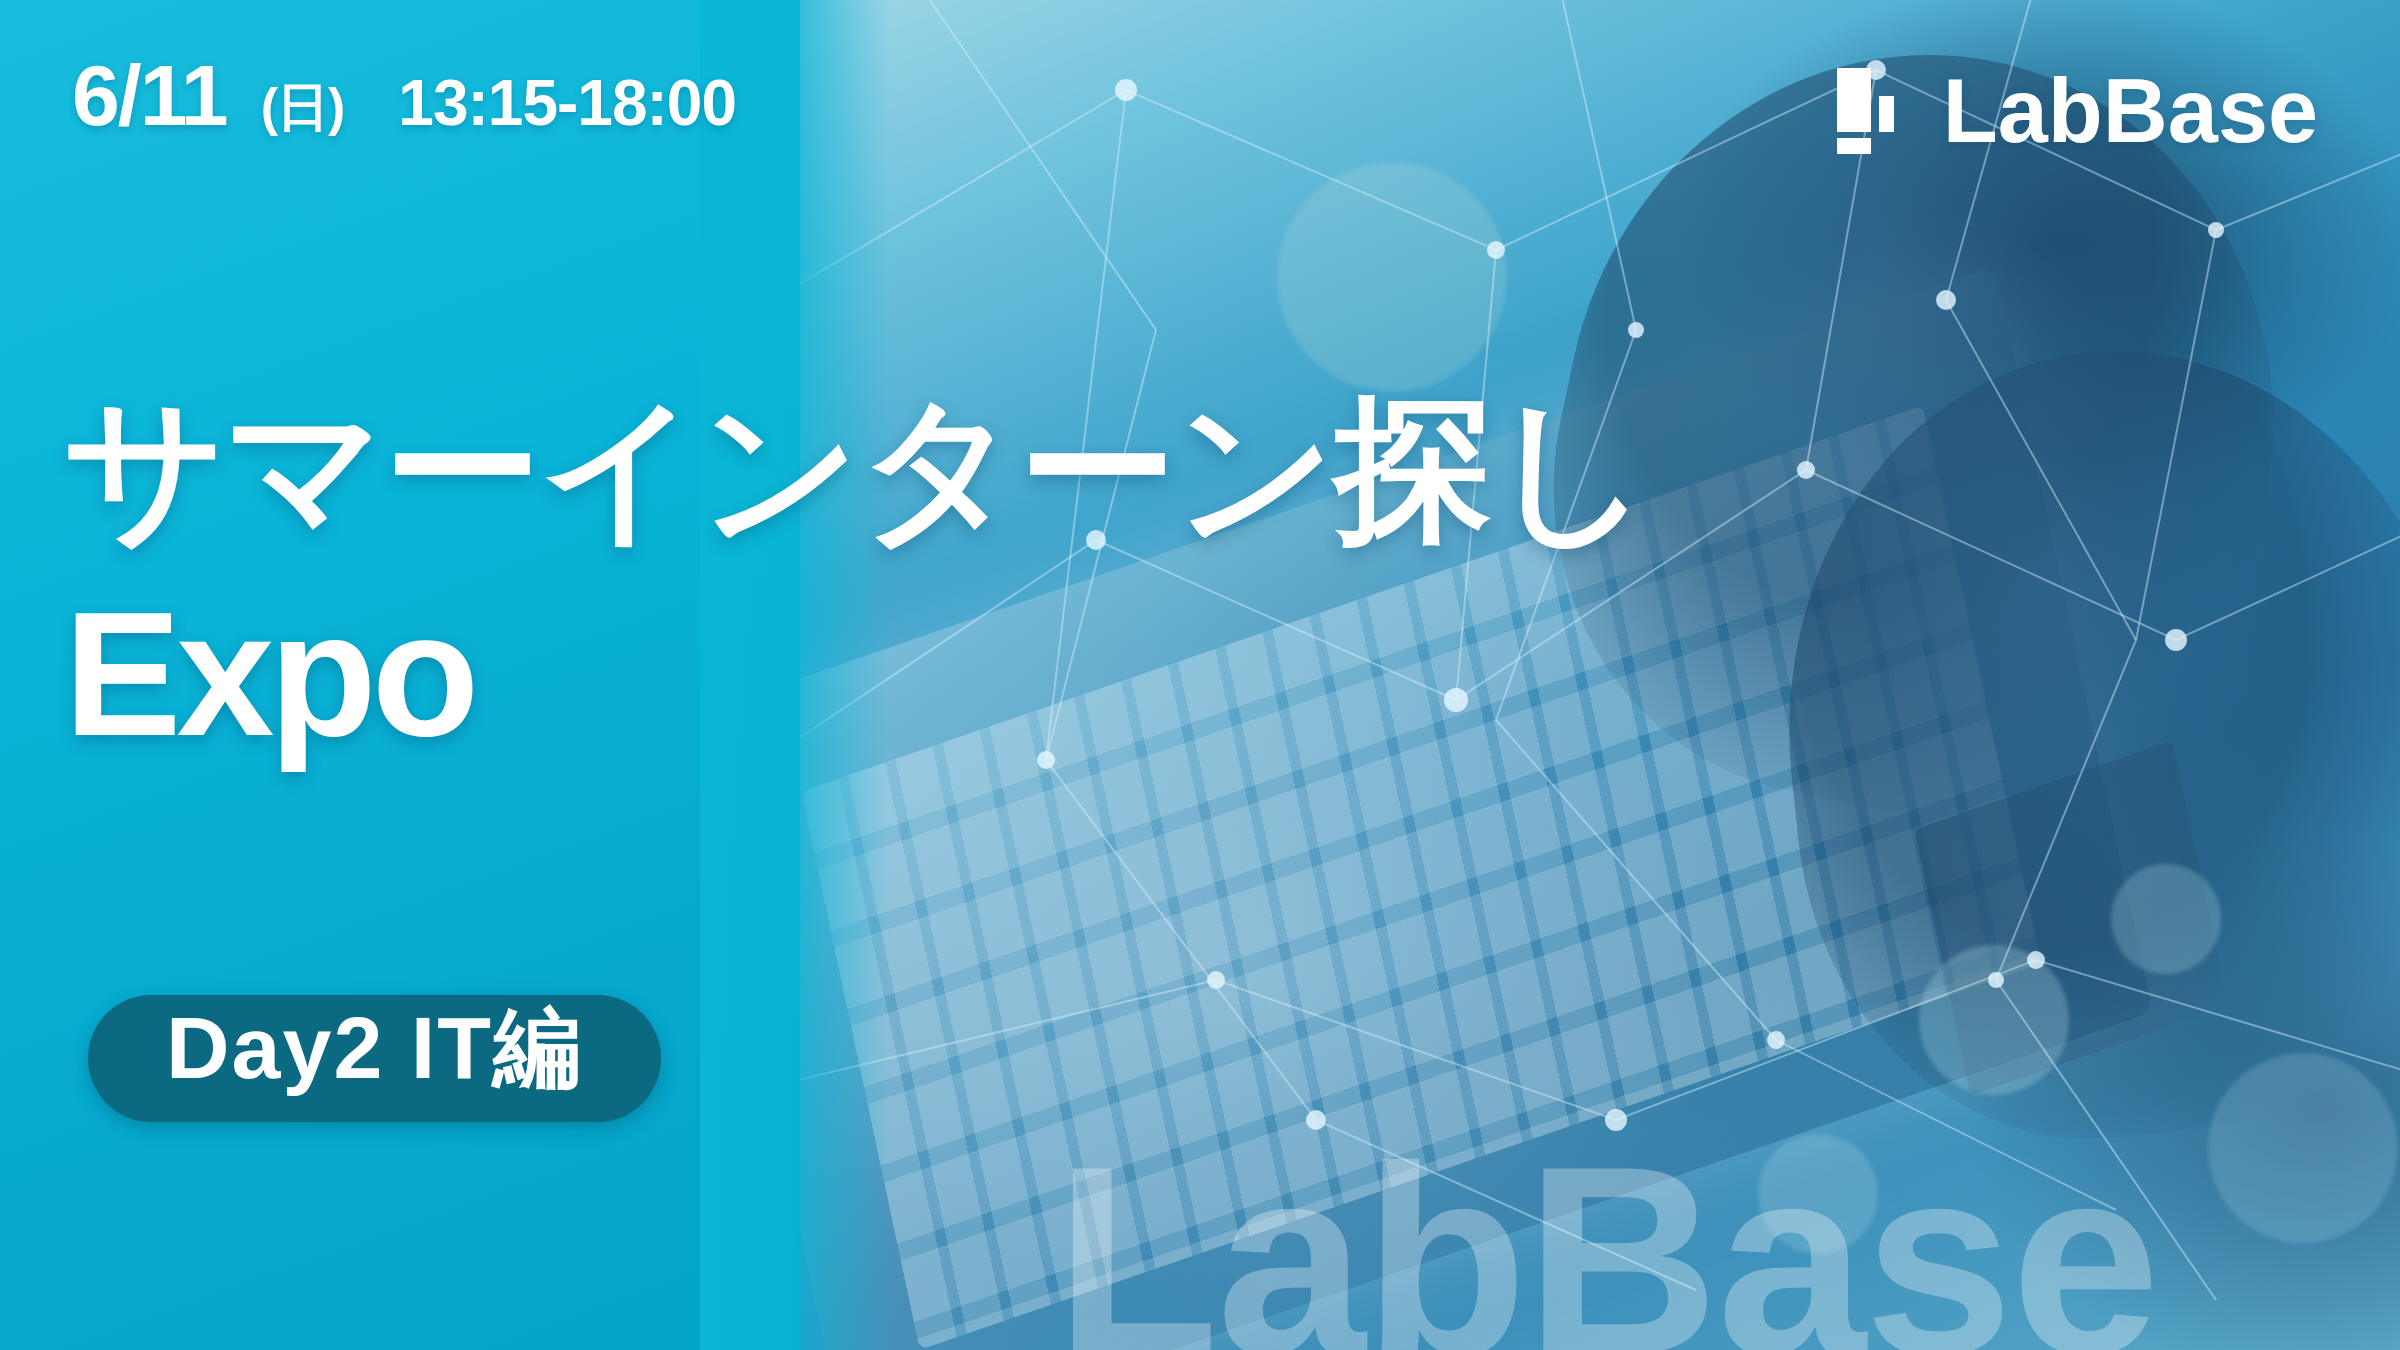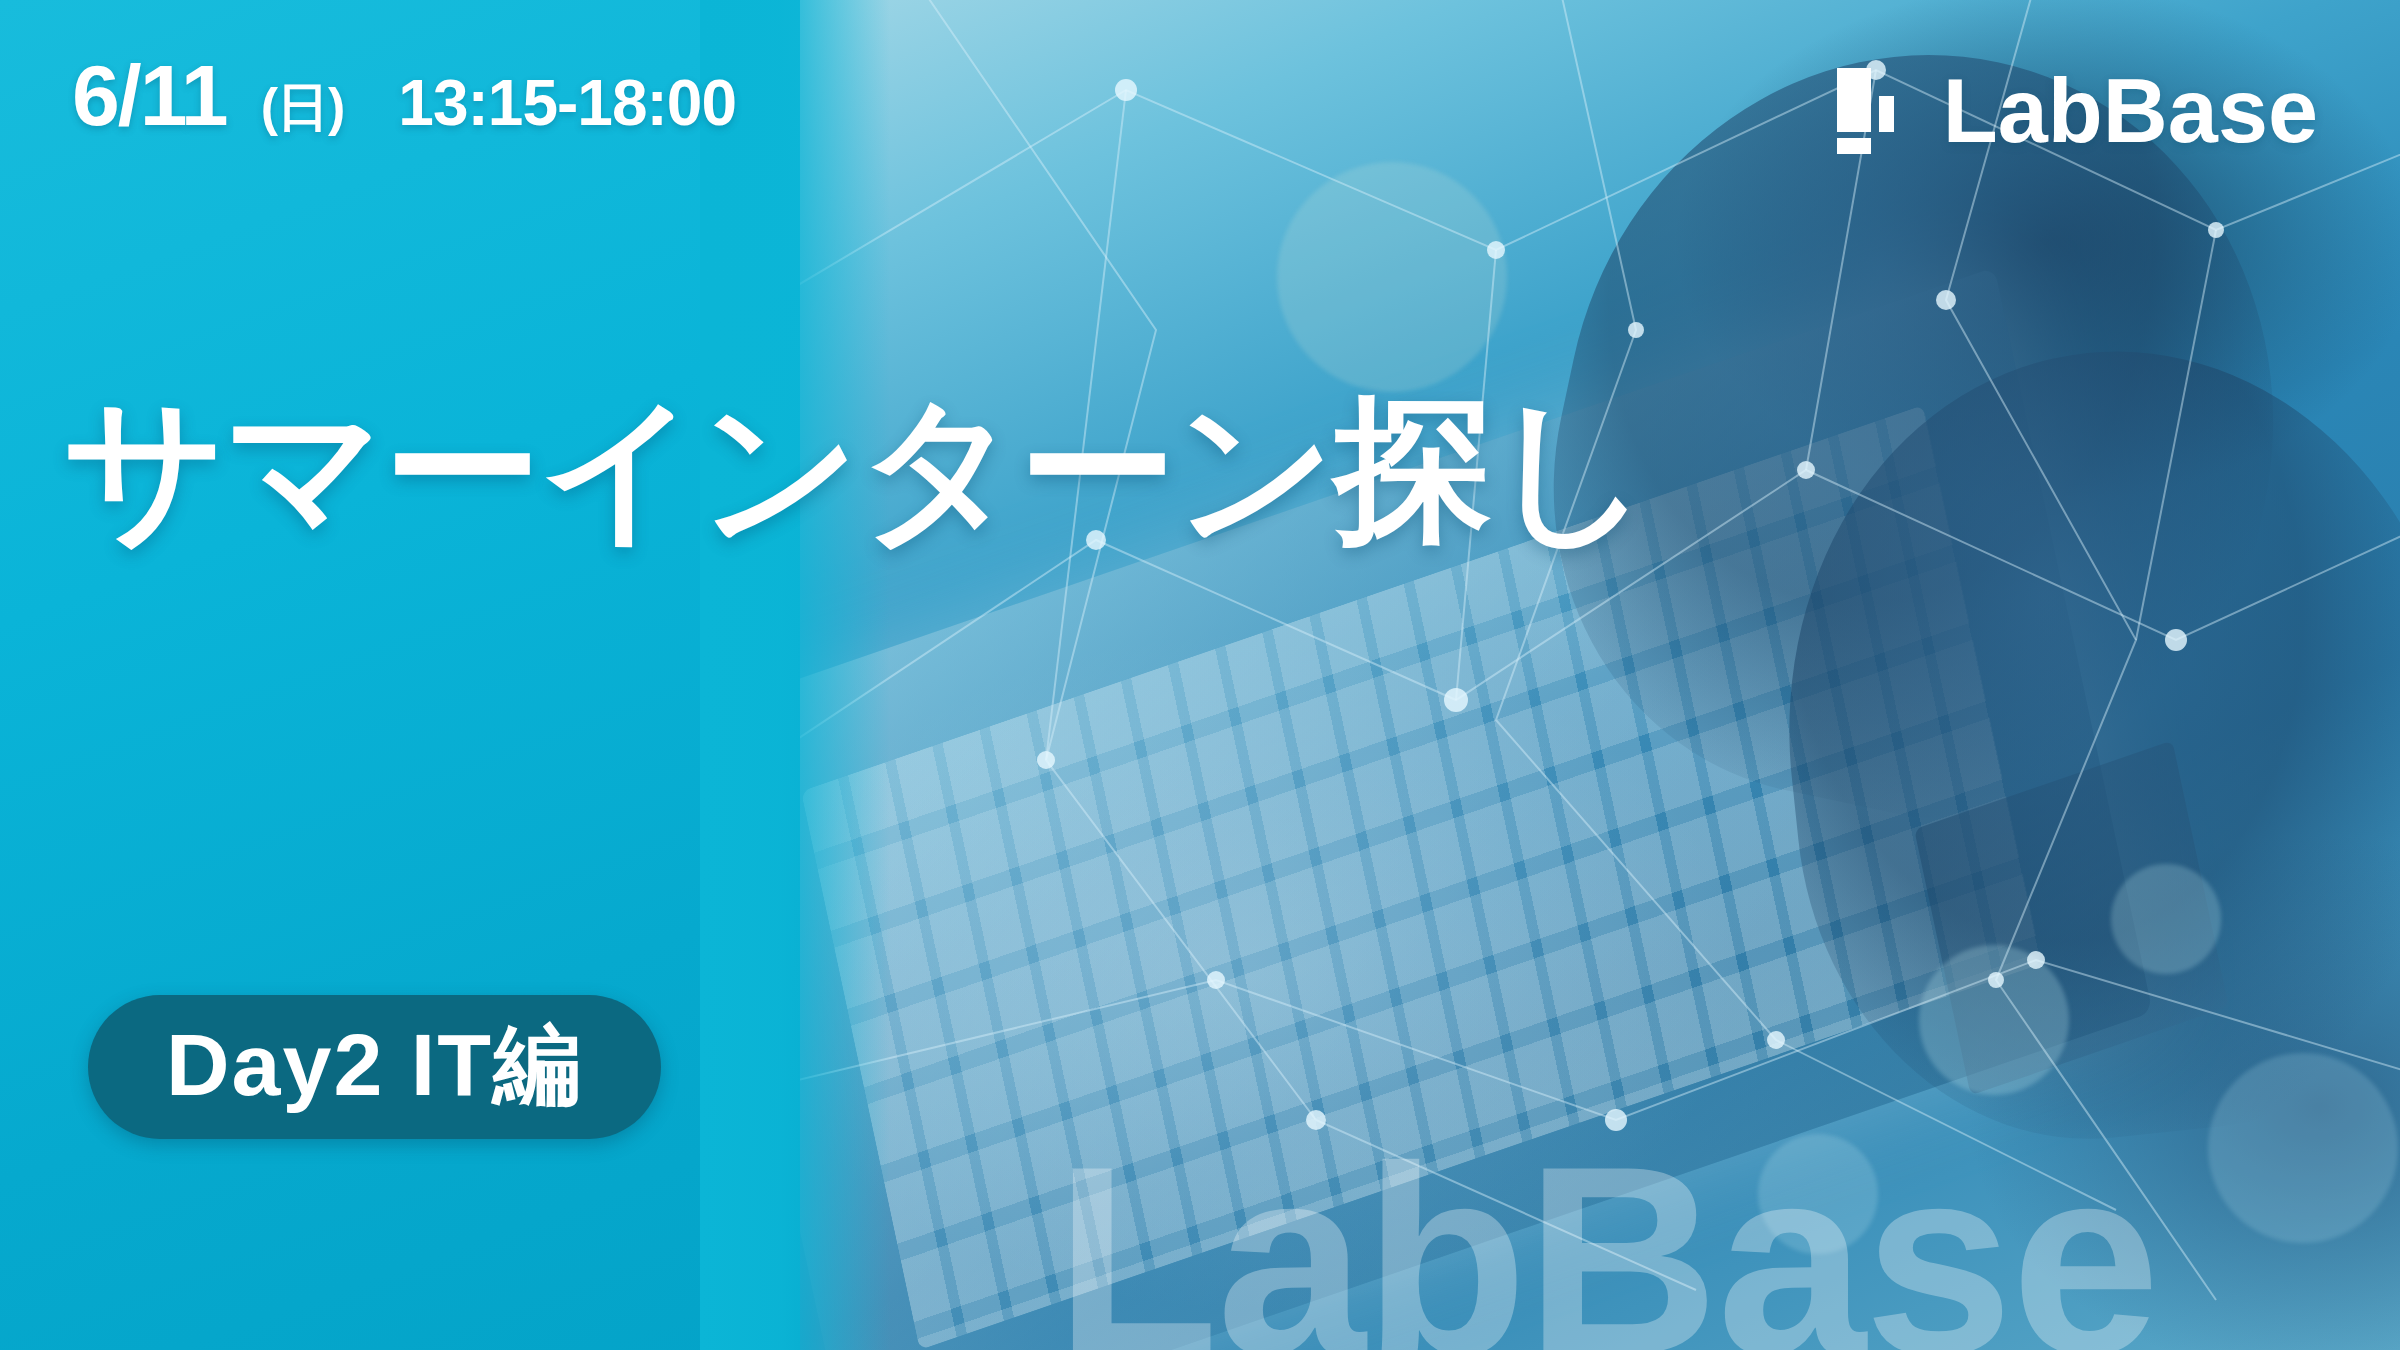--- a/index.html
+++ b/index.html
@@ -157,21 +157,21 @@
     white-space:nowrap;
     text-shadow:0 6px 16px rgba(0,70,105,0.33);
   }
   .title-jp { font-size:158px; letter-spacing:-2px;font-family:Liberation Serif, serif; }
   .title-en { font-size:176px; letter-spacing:-5px; margin-top:36px; }
 
   
   .day-badge {
     position:absolute; left:88px; top:995px; z-index:6;
     display:inline-flex; align-items:center; justify-content:center;
-    padding:26px 78px 30px 78px;
+    padding:9px 78px 30px 78px;
     background:#0b6981;
     border-radius:90px;
     box-shadow:0 6px 18px rgba(0,55,80,0.28);
   }
   .day-badge-text {
     color:#ffffff; font-size:88px; font-weight:700;
     line-height:1; letter-spacing:2px; white-space:nowrap;
   }
 </style>
 </head>
@@ -245,19 +245,20 @@
     <svg class="logo-mark" viewBox="0 0 84 86">
       <rect x="4" y="0" width="34" height="64" fill="#ffffff"></rect>
       <rect x="4" y="70" width="34" height="16" fill="#ffffff"></rect>
       <rect x="46" y="28" width="15" height="36" fill="#ffffff"></rect>
     </svg>
     <span class="logo-word">LabBase</span>
   </div>
 
   <div class="title-block">
     <div class="title-line title-jp">サマーインターン探し</div>
+    <div class="title-line title-en">Expo</div>
   </div>
 
   <div class="day-badge">
     <span class="day-badge-text">Day2 IT編</span>
   </div>
 
 </div>
 
 </body></html>

